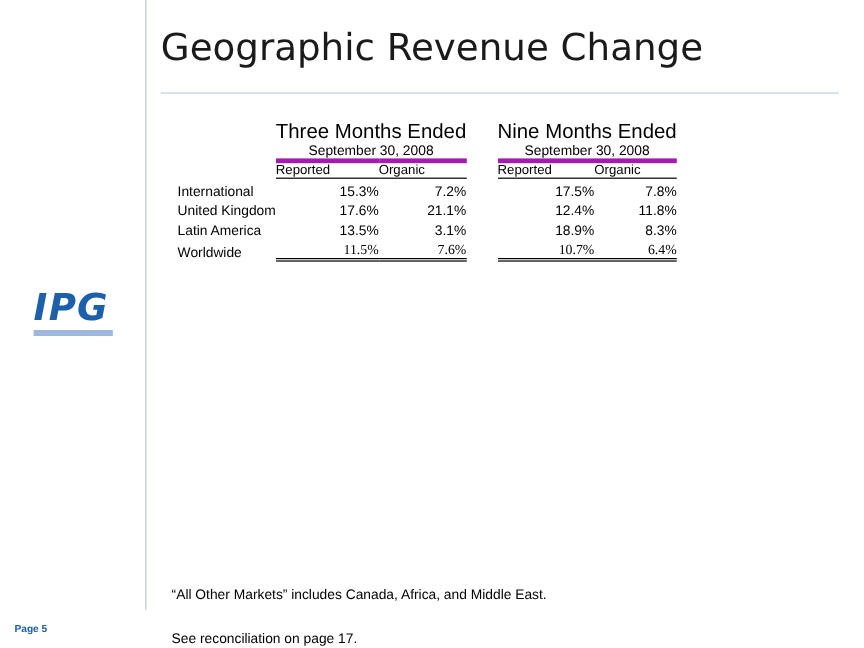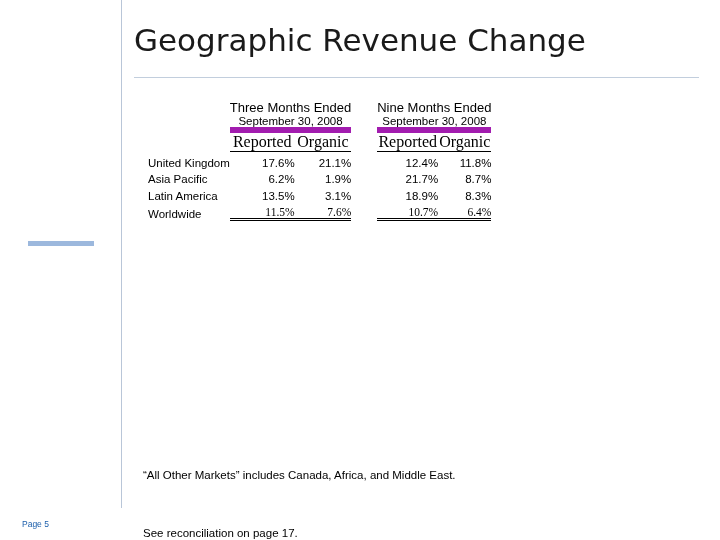--- a/index.html
+++ b/index.html
@@ -84,39 +84,37 @@
     font-family: "Liberation Sans", sans-serif;
   }
   .tbl td, .tbl th {
     padding: 0;
     font-weight: normal;
     vertical-align: bottom;
   }
   .grp-head {
     text-align: center;
     font-weight: bold;
-    font-size: 13px;
+    font-size: 17px;
     padding-bottom: 1px;
     margin-left: 21px;
   }
   .grp-head-2 {
     text-align: center;
     font-weight: bold;
     font-size: 11.5px;
     padding-bottom: 1px;
   }
   .col-head {
-    text-align: center;
-    font-weight: bold;
-    font-size: 16px;
+    font-weight: bold;
+    font-size: 11px;
     padding-bottom: 2px;
-    font-family: Liberation Serif, serif;
   }
   .underline-grp {
-    border-bottom: 6px solid #a21caf;
+    border-bottom: 4px solid #a21caf;
   }
   .underline-col {
     border-bottom: 1px solid #000;
   }
   .lbl {
     text-align: left;
     padding-right: 14px;
     height: 16.5px;
     white-space: nowrap;
   }
@@ -130,52 +128,53 @@
   .bold { font-weight: bold; }
   .dbl-under {
     border-bottom: 3px double #000;
     font-family: Liberation Serif, serif;
   }
   .spacer-col { width: 26px; }
   
   .foot1 {
     position: absolute;
     left: 143px;
-    top: 469px;
+    top: 490px;
     font-size: 11.5px;
     color: #000;
   }
   .foot2 {
     position: absolute;
     left: 143px;
     top: 488px;
     font-size: 11.5px;
     color: #000;
     margin-top: 39px;
   }
   .page-num {
     position: absolute;
-    left: 22px;
+    left: 12px;
     top: 519px;
     font-size: 8.5px;
     color: #1c5fab;
-    font-weight: normal;
+    font-weight: bold;
   }
 </style>
 </head>
 <body>
 
 <div class="slide">
 
   <div class="v-rule"></div>
 
   <div class="title">Geographic Revenue Change</div>
   <div class="title-rule"></div>
 
   <div class="logo">
+    <div class="logo-text">IPG</div>
     <div class="logo-bar"></div>
   </div>
 
   <table class="tbl">
     <thead>
       <tr>
         <td></td>
         <td class="grp-head" colspan="2">Three Months Ended</td>
         <td class="spacer-col"></td>
         <td class="grp-head" colspan="2">Nine Months Ended</td>
@@ -191,39 +190,39 @@
         <td class="col-head underline-col">Reported</td>
         <td class="col-head underline-col">Organic</td>
         <td class="spacer-col"></td>
         <td class="col-head underline-col">Reported</td>
         <td class="col-head underline-col">Organic</td>
       </tr>
     </thead>
     <tbody>
 
 
+      <tr>
+        <td class="lbl">International</td>
+        <td class="num">15.3%</td>
+        <td class="num">7.2%</td>
+        <td class="spacer-col"></td>
+        <td class="num">17.5%</td>
+        <td class="num">7.8%</td>
+      </tr>
 
       <tr>
         <td class="lbl indent1">United Kingdom</td>
         <td class="num">17.6%</td>
         <td class="num">21.1%</td>
         <td class="spacer-col"></td>
         <td class="num">12.4%</td>
         <td class="num">11.8%</td>
       </tr>
 
 
-      <tr>
-        <td class="lbl indent1">Asia Pacific</td>
-        <td class="num">6.2%</td>
-        <td class="num">1.9%</td>
-        <td class="spacer-col"></td>
-        <td class="num">21.7%</td>
-        <td class="num">8.7%</td>
-      </tr>
 
       <tr>
         <td class="lbl indent1">Latin America</td>
         <td class="num">13.5%</td>
         <td class="num">3.1%</td>
         <td class="spacer-col"></td>
         <td class="num">18.9%</td>
         <td class="num">8.3%</td>
       </tr>
 

